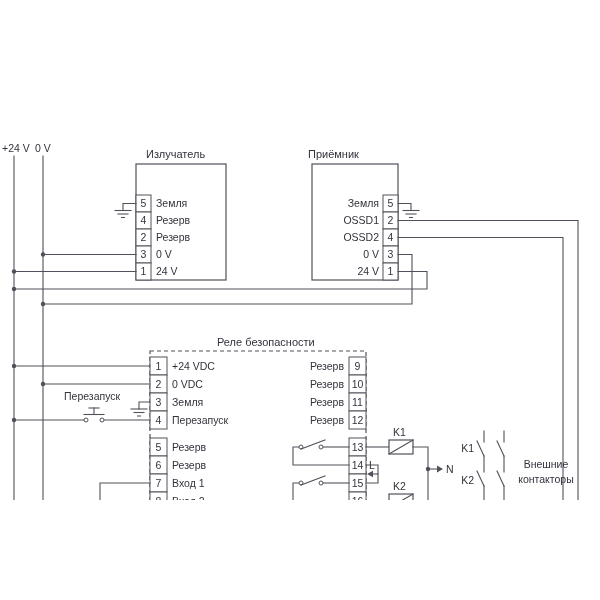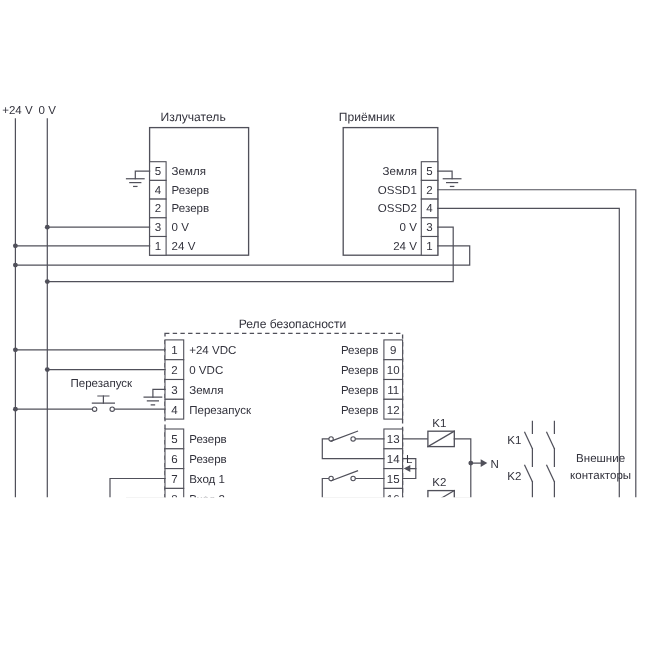--- a/index.html
+++ b/index.html
@@ -1,17 +1,17 @@
 <!DOCTYPE html>
 <html style="--line: #50505a; --text: #32323c; --bg: #ffffff;"><head>
 <meta charset="utf-8">
 <style>
   :root{ --line:#50505a; --text:#32323c; --bg:#ffffff; }
   html,body{margin:0;padding:0;background:var(--bg);}
-  .stage{width:600px;height:452px;position:relative;background:var(--bg);}
+  .stage{width:600px;height:452px;position:relative;background:var(--bg);margin-top:48px;}
   svg{display:block;}
   .wire{fill:none;stroke:var(--line);stroke-width:1.1;stroke-linecap:square;stroke-linejoin:miter;}
   .box{fill:#fff;stroke:var(--line);stroke-width:1.2;}
   .dashed{stroke-dasharray:4 3;}
   .pinbox{fill:#fff;stroke:var(--line);stroke-width:1;}
   .lbl{font-family:"Liberation Sans",sans-serif;font-size:10.5px;fill:var(--text);}
   .title{font-size:11px;}
   .dot{fill:var(--line);stroke:none;}
   .term{fill:#fff;stroke:var(--line);stroke-width:1;}
   .arrow{fill:var(--line);stroke:none;}

